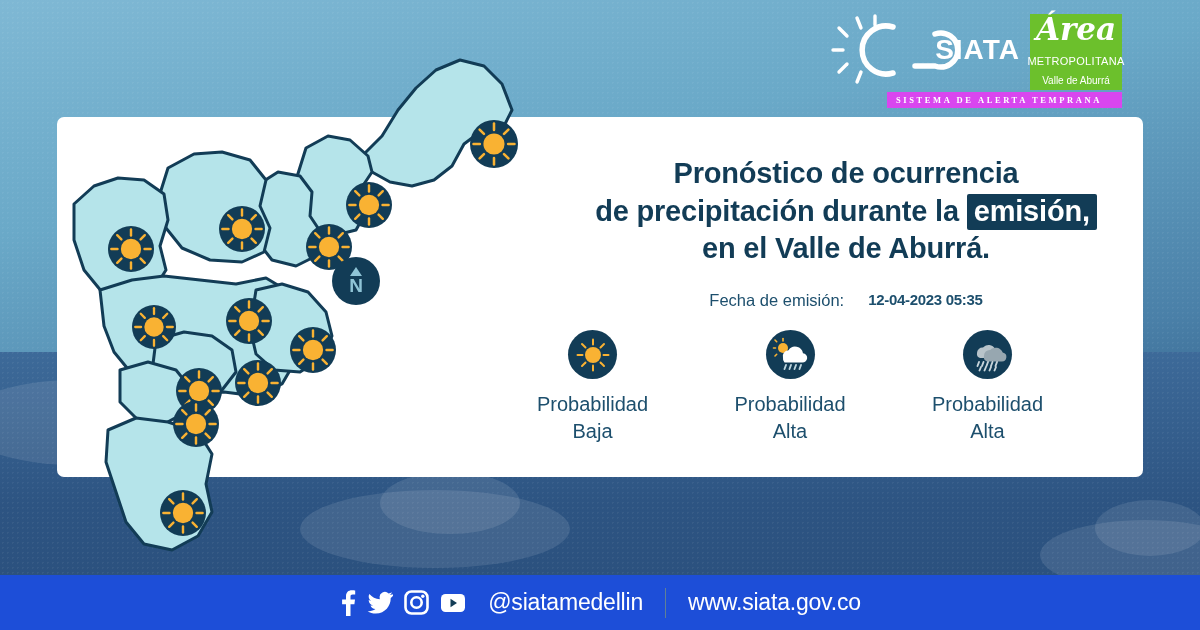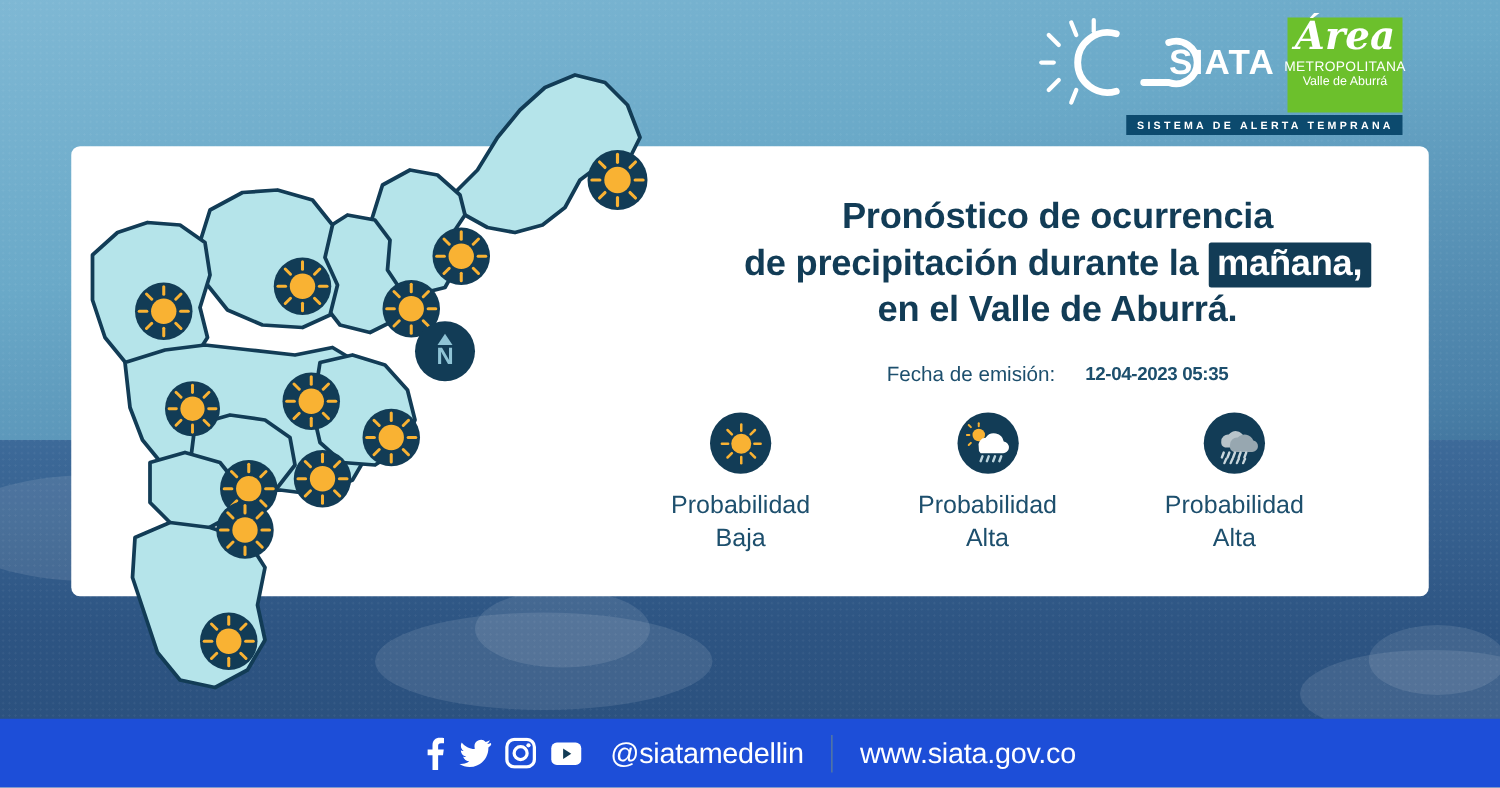--- a/index.html
+++ b/index.html
@@ -36,34 +36,34 @@
     display:flex; align-items:flex-start; gap:10px; z-index:40;
   }
   #siata-logo { display:flex; align-items:center; }
   #siata-wordmark {
     font-size:28px; font-weight:bold; color:#ffffff;
     letter-spacing:1px; margin-left:-46px; z-index:2;
   }
   #area-box {
     width:92px; height:76px; background:#6cc02c;
     display:flex; flex-direction:column; align-items:center;
-    justify-content:flex-start; padding-bottom:4px;
+    justify-content:space-between; padding-bottom:4px;
   }
   #area-script {
     font-family:"DejaVu Serif", serif; font-style:italic;
     font-size:31px; color:#fff; font-weight:bold;
     line-height:1; margin-bottom:3px;
   }
   #area-line1 { font-size:11px; font-weight:normal; color:#fff; letter-spacing:.3px; }
   #area-line2 { font-size:10px; color:#fff; line-height:1.15; }
   #tagline-bar {
     position:absolute; top:92px; right:78px;
-    background:#0c4a6e; color:#fff;
+    background:#d946ef; color:#fff;
     font-size:8.5px; font-weight:bold; letter-spacing:2.6px;
-    padding:3px 7px 3px 9px; white-space:nowrap; z-index:40;
+    padding:3px 20px 3px 9px; white-space:nowrap; z-index:40;font-family:Liberation Serif, serif;
   }
 
   
   #card {
     position:absolute; left:57px; top:117px; width:1086px; height:360px;
     background:#ffffff; border-radius:7px;
   }
 
   
   #map-layer { position:absolute; left:60px; top:40px; width:470px; height:530px; z-index:20; }
@@ -415,21 +415,21 @@
     <div class="compass-arrow"></div>
     <span class="compass-n">N</span>
   </div>
 </div>
 
 <div id="text-col">
   <div id="headline">
     <span class="hl-row">Pronóstico de ocurrencia</span>
     <span class="hl-row">
       <span>de precipitación durante la</span>
-      <span id="hl-highlight">mañana,</span>
+      <span id="hl-highlight">emisión,</span>
     </span>
     <span class="hl-row">en el Valle de Aburrá.</span>
   </div>
   <div id="date-row">
     <span id="date-label">Fecha de emisión:</span>
     <span id="date-value">12-04-2023 05:35</span>
   </div>
 </div>
 
 <div id="legend">

